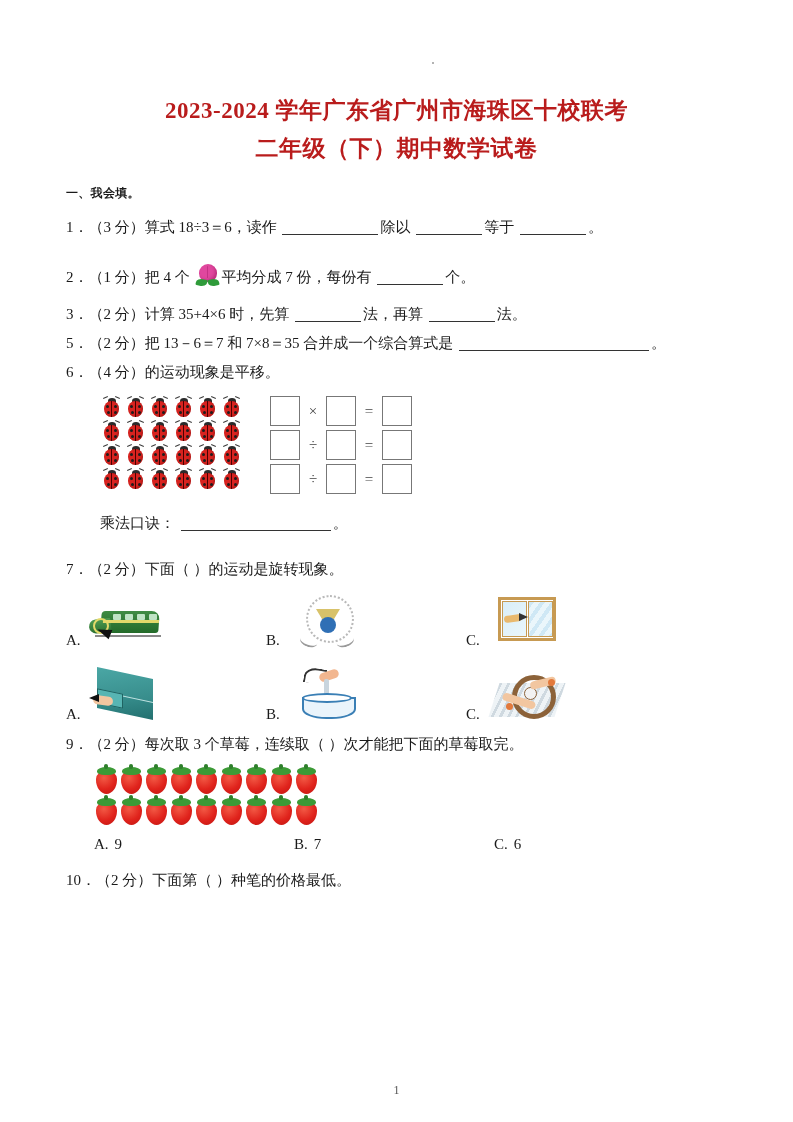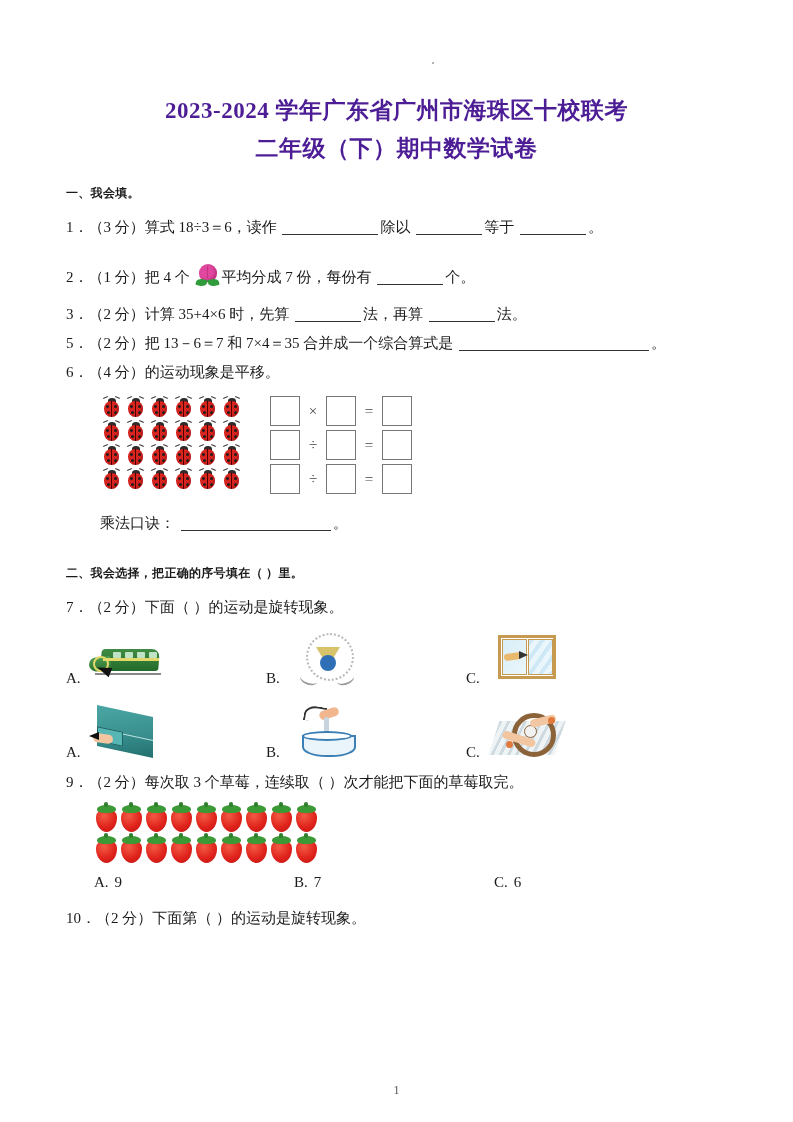--- a/index.html
+++ b/index.html
@@ -33,21 +33,21 @@
   
   .title-block {
     margin-top: 92px;
     text-align: center;
   }
   .title-line {
     font-size: 23px;
     font-weight: bold;
     letter-spacing: 0.5px;
     line-height: 38px;
-    color: #4c1d95;
+    color: #b91c1c;
   }
 
   
   .content {
     position: absolute;
     left: 66px;
     top: 176px;
     width: 665px;
   }
   .section-head {
@@ -485,21 +485,21 @@
     <div class="spacer-8"></div>
 
     <div class="q">
       <span class="num">3</span><span>．</span><span>（2 分）</span><span>计算 35+4×6 时，先算</span>
       <span class="blank-m"></span><span>法，再算</span>
       <span class="blank-m"></span><span>法。</span>
     </div>
 
 
     <div class="q">
-      <span class="num">5</span><span>．</span><span>（2 分）</span><span>把 13－6＝7 和 7×4＝35 合并成一个综合算式是</span>
+      <span class="num">5</span><span>．</span><span>（2 分）</span><span>把 13－6＝7 和 7×8＝35 合并成一个综合算式是</span>
       <span class="blank-xl" style="width:190px"></span><span>。</span>
     </div>
 
     <div class="q">
       <span class="num">6</span><span>．</span><span>（4 分）</span><span>的运动现象是平移。</span>
     </div>
 
     <div class="q6-fig">
       <div class="bug-grid">
         <div class="bug">
@@ -796,21 +796,20 @@
       </div>
     </div>
 
     <div class="kouju">
       <span>乘法口诀：</span>
       <span class="blank-xl"></span><span>。</span>
     </div>
 
     <div class="spacer-20"></div>
 
-    <div class="section-head">二、我会选择，把正确的序号填在（    ）里。</div>
 
     <div class="q">
       <span class="num">7</span><span>．</span><span>（2 分）</span><span>下面（    ）的运动是旋转现象。</span>
     </div>
 
     <div class="choice-row">
       <div class="choice c-a">
         <span class="lbl">A.</span>
         <span class="pic train">
           <span class="body1"></span>
@@ -978,19 +977,19 @@
       </div>
       <div class="choice c-c">
         <span class="lbl">C.</span>
         <span>6</span>
       </div>
     </div>
 
     <div class="spacer-14"></div>
 
     <div class="q">
-      <span class="num">10</span><span>．</span><span>（2 分）</span><span>下面第（    ）的运动是旋转现象。</span>
+      <span class="num">10</span><span>．</span><span>（2 分）</span><span>下面第（    ）种笔的价格最低。</span>
     </div>
 
   </div>
 
   <div class="pagenum">1</div>
 </div>
 
 </body></html>

